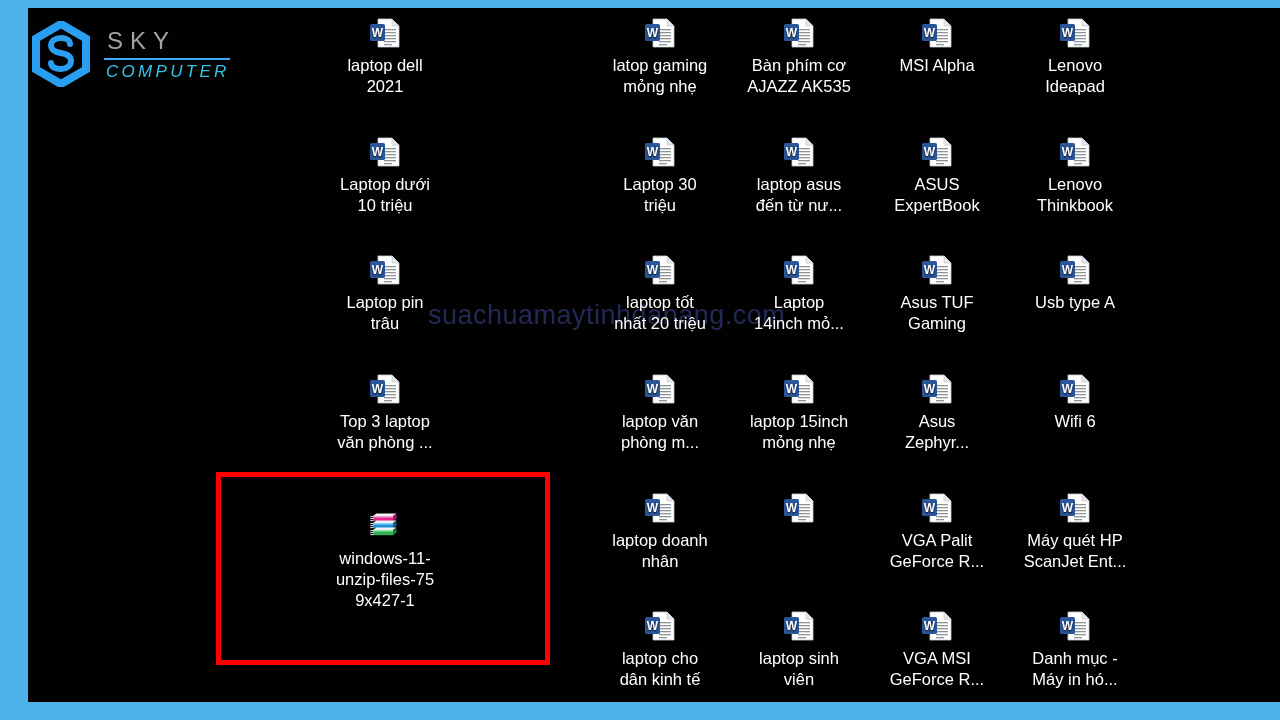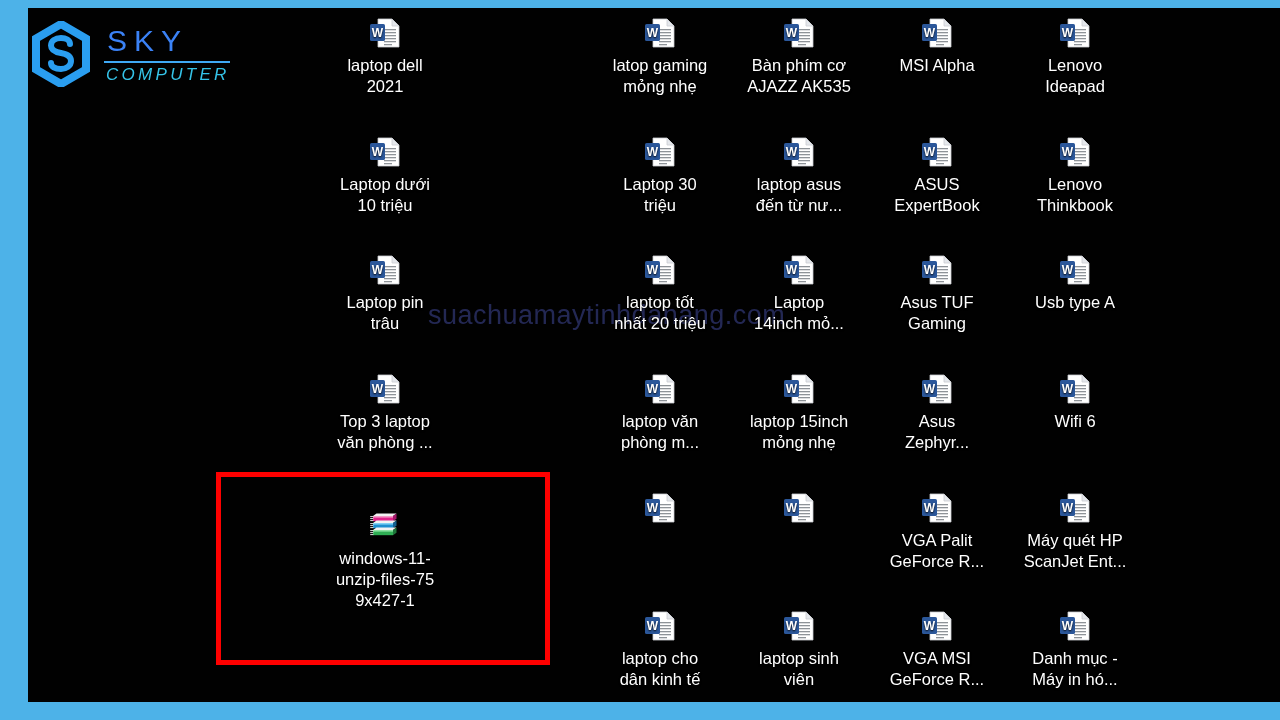--- a/index.html
+++ b/index.html
@@ -48,23 +48,23 @@
     pointer-events: none;
   }
   #brand svg { display: block; }
   #brand-text {
     display: flex;
     flex-direction: column;
     align-items: stretch;
     line-height: 1;
   }
   #brand-top {
-    font-size: 30px;
+    font-size: 24px;
     letter-spacing: 7px;
-    color: #3b82f6;
+    color: #a3a3a3;
     font-family: "Liberation Sans", sans-serif;
     padding-left: 3px;
     padding-bottom: 3px;
   }
   #brand-rule {
     height: 2px;
     background: #3fa9f5;
     margin: 2px 0 3px 0;
   }
   #brand-bottom {
@@ -545,20 +545,22 @@
                 <rect x="16" y="13" width="12" height="1.3"></rect>
                 <rect x="16" y="16" width="12" height="1.3"></rect>
                 <rect x="16" y="19" width="12" height="1.3"></rect>
                 <rect x="16" y="22" width="12" height="1.3"></rect>
                 <rect x="16" y="25" width="12" height="1.3"></rect>
                 <rect x="16" y="28" width="8" height="1.3"></rect>
               </g>
               <rect x="2" y="8" width="15" height="17" rx="1.6" fill="#2b579a"></rect>
               <text x="9.5" y="21" font-family="Liberation Sans, sans-serif" font-size="12" font-weight="bold" fill="#ffffff" text-anchor="middle">W</text>
             </svg></span>
+          <span class="label">laptop doanh
+nhân</span>
         </div>
         <div class="icon" style="left: 709px; top: 483px;">
           <span class="glyph"><svg viewBox="0 0 34 34" width="34" height="34">
               <path d="M10 3 h14 l7 7 v21 h-21 z" fill="#ffffff" stroke="#c9ccd1" stroke-width="0.8"></path>
               <path d="M24 3 l7 7 h-7 z" fill="#e4e7eb" stroke="#c9ccd1" stroke-width="0.8"></path>
               <g fill="#8e9398">
                 <rect x="16" y="13" width="12" height="1.3"></rect>
                 <rect x="16" y="16" width="12" height="1.3"></rect>
                 <rect x="16" y="19" width="12" height="1.3"></rect>
                 <rect x="16" y="22" width="12" height="1.3"></rect>

